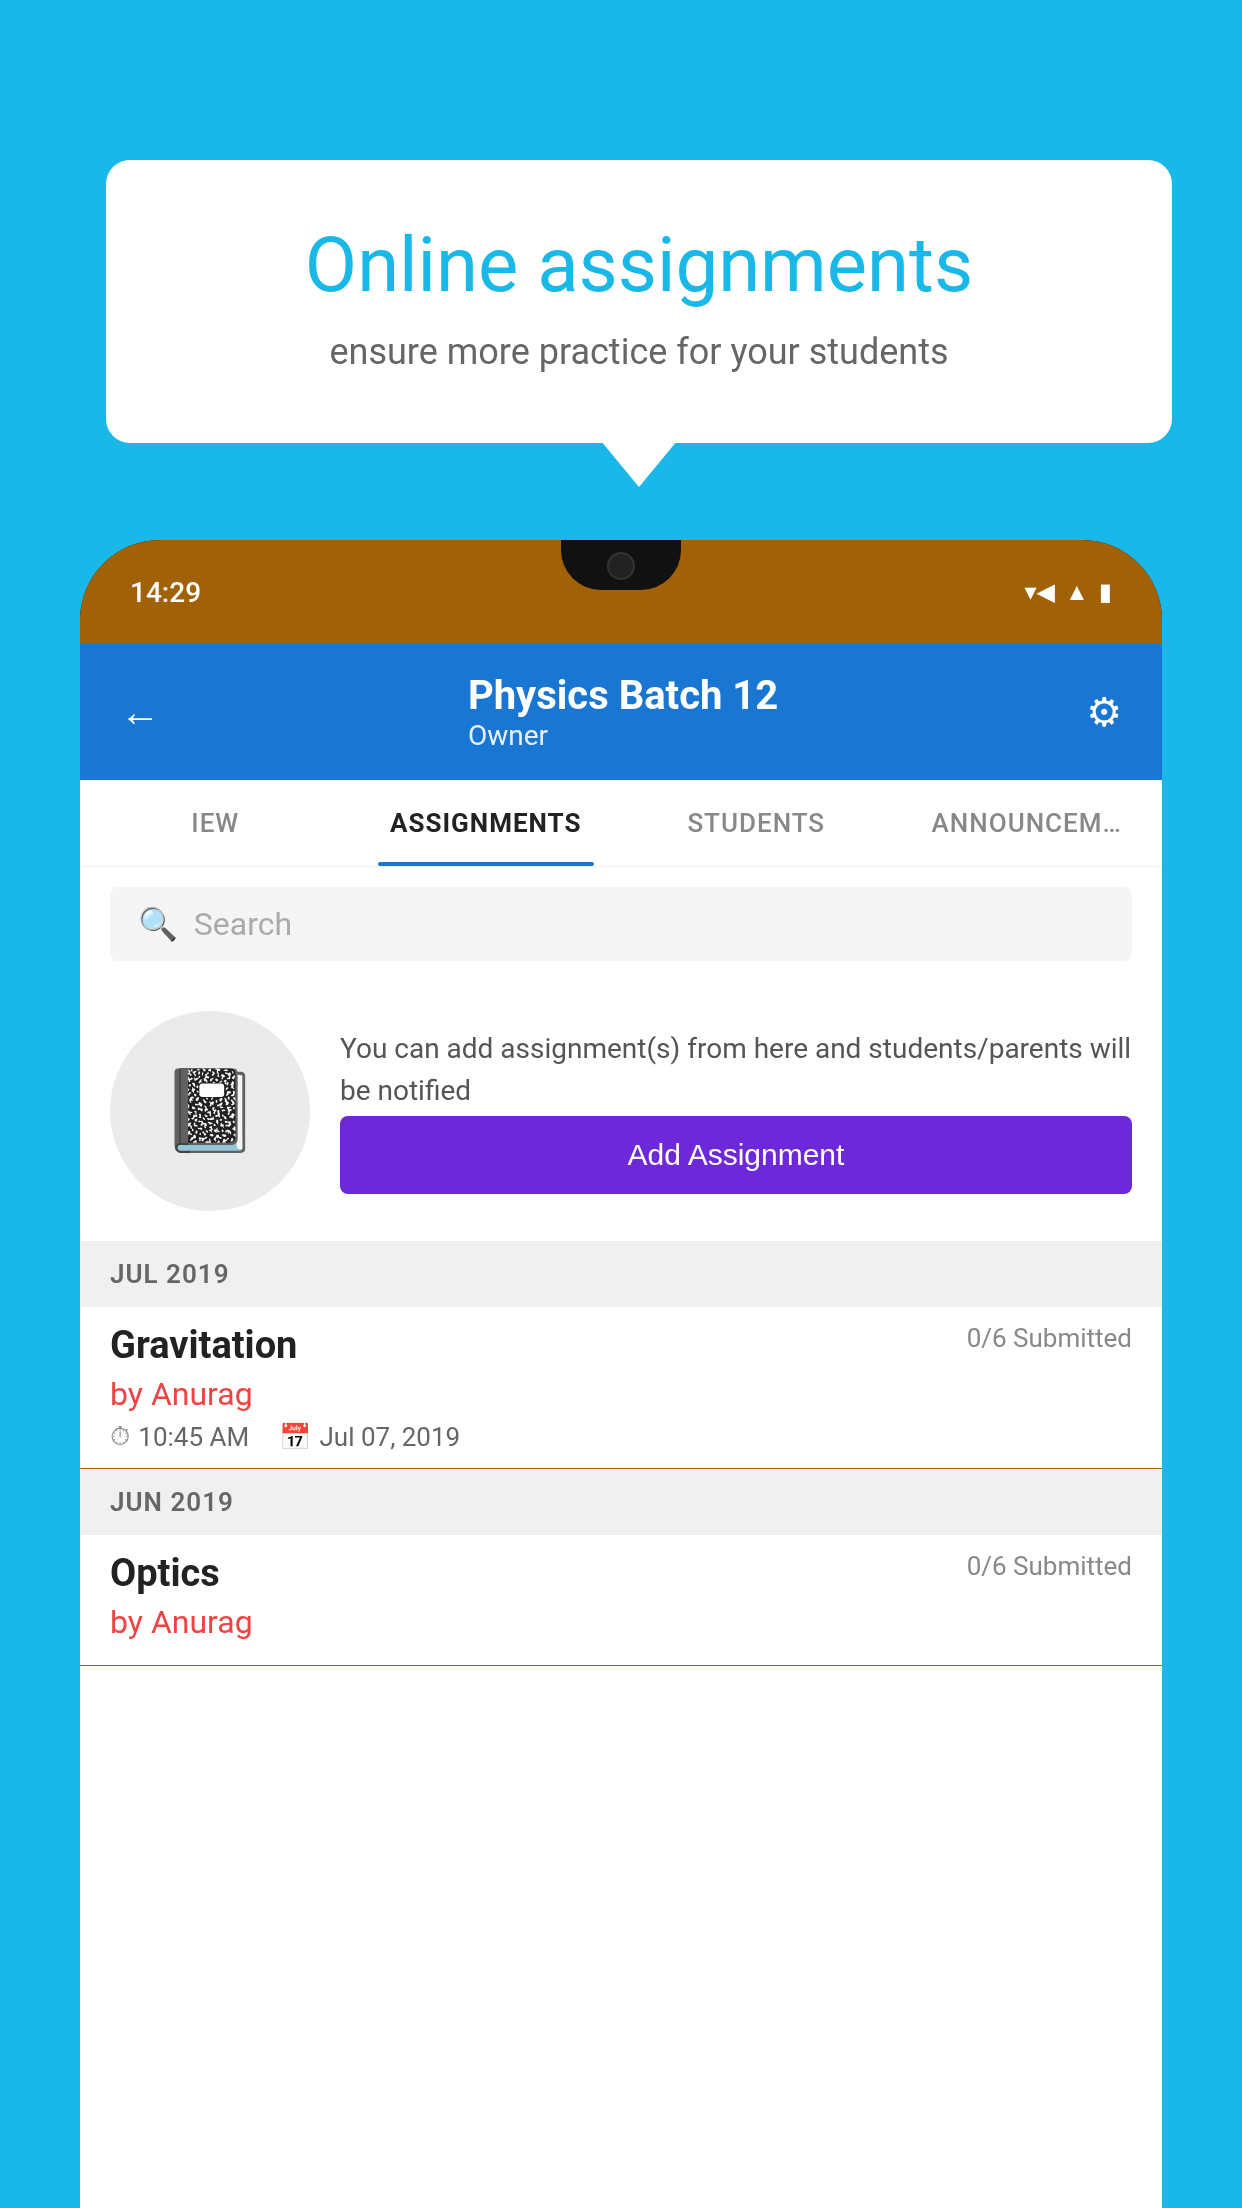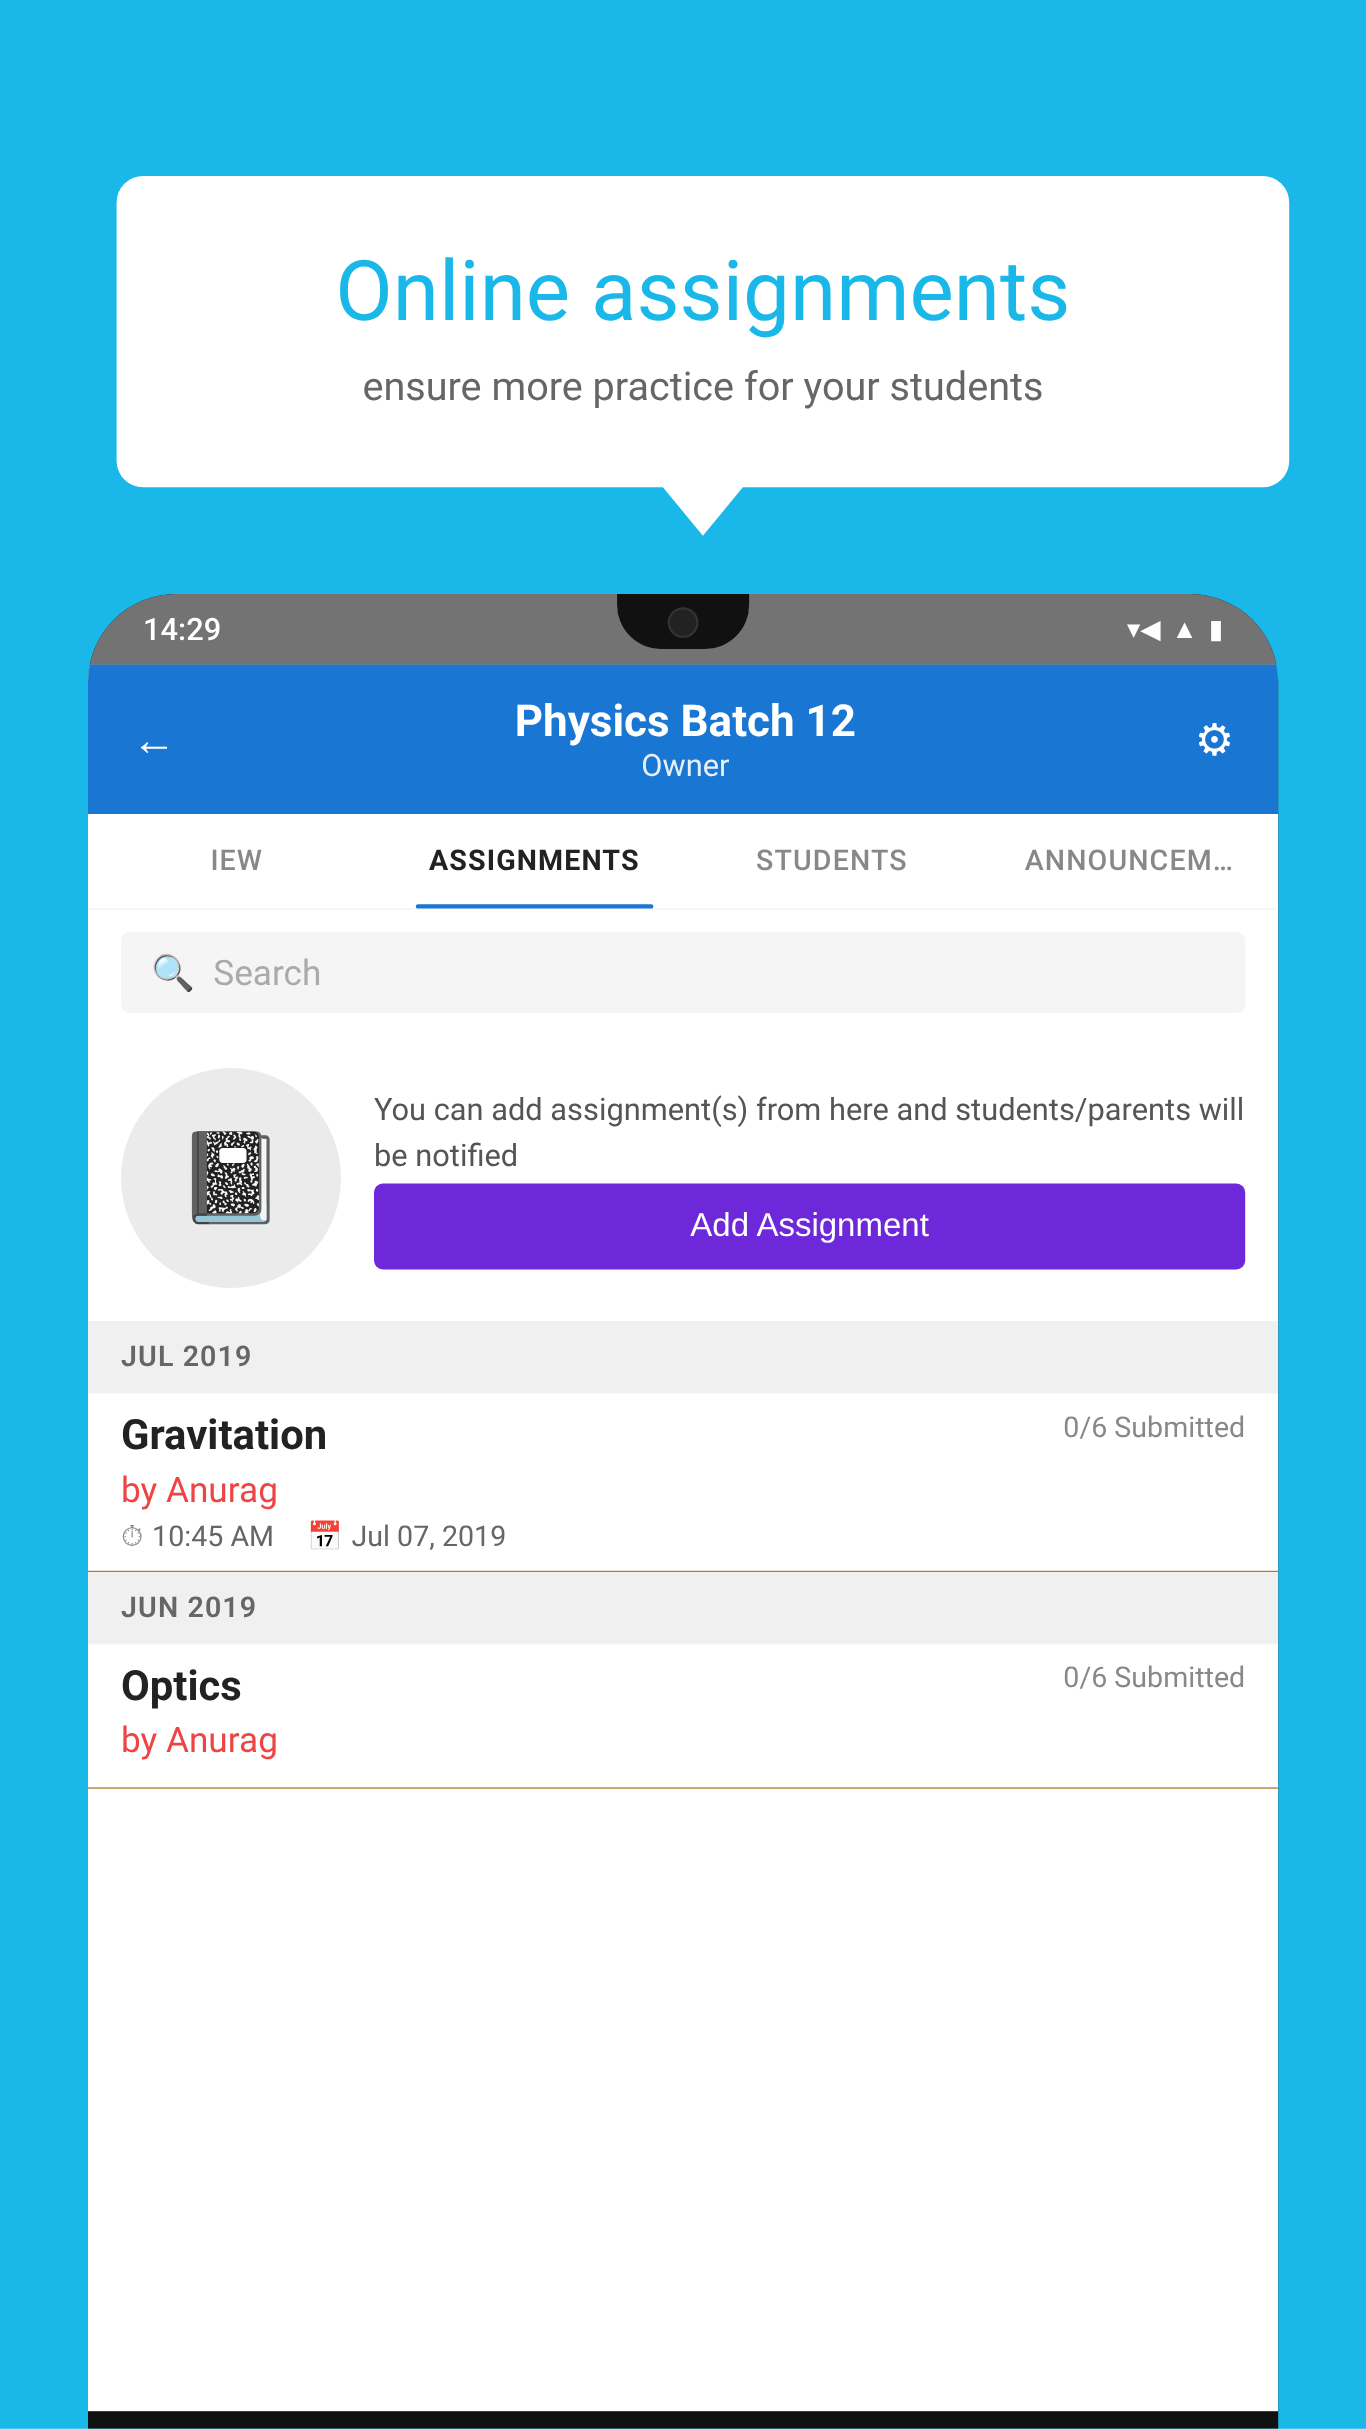--- a/index.html
+++ b/index.html
@@ -64,22 +64,22 @@
       left: 80px;
       right: 80px;
       bottom: 0;
       background: #111;
       border-radius: 80px 80px 0 0;
       overflow: hidden;
     }
 
     
     .phone-top-bar {
-      background: #737373;
-      height: 64px;
+      background: #a16207;
+      height: 104px;
       display: flex;
       align-items: center;
       justify-content: space-between;
       padding: 0 50px;
       position: relative;
     }
 
     .status-time {
       color: white;
       font-size: 28px;
@@ -138,21 +138,21 @@
       justify-content: space-between;
     }
 
     .back-arrow {
       color: white;
       font-size: 40px;
       cursor: pointer;
     }
 
     .header-center {
-      text-align: center;
+      text-align: left;
     }
 
     .header-title {
       color: white;
       font-size: 40px;
       font-weight: 700;
     }
 
     .header-subtitle {
       color: rgba(255,255,255,0.9);

